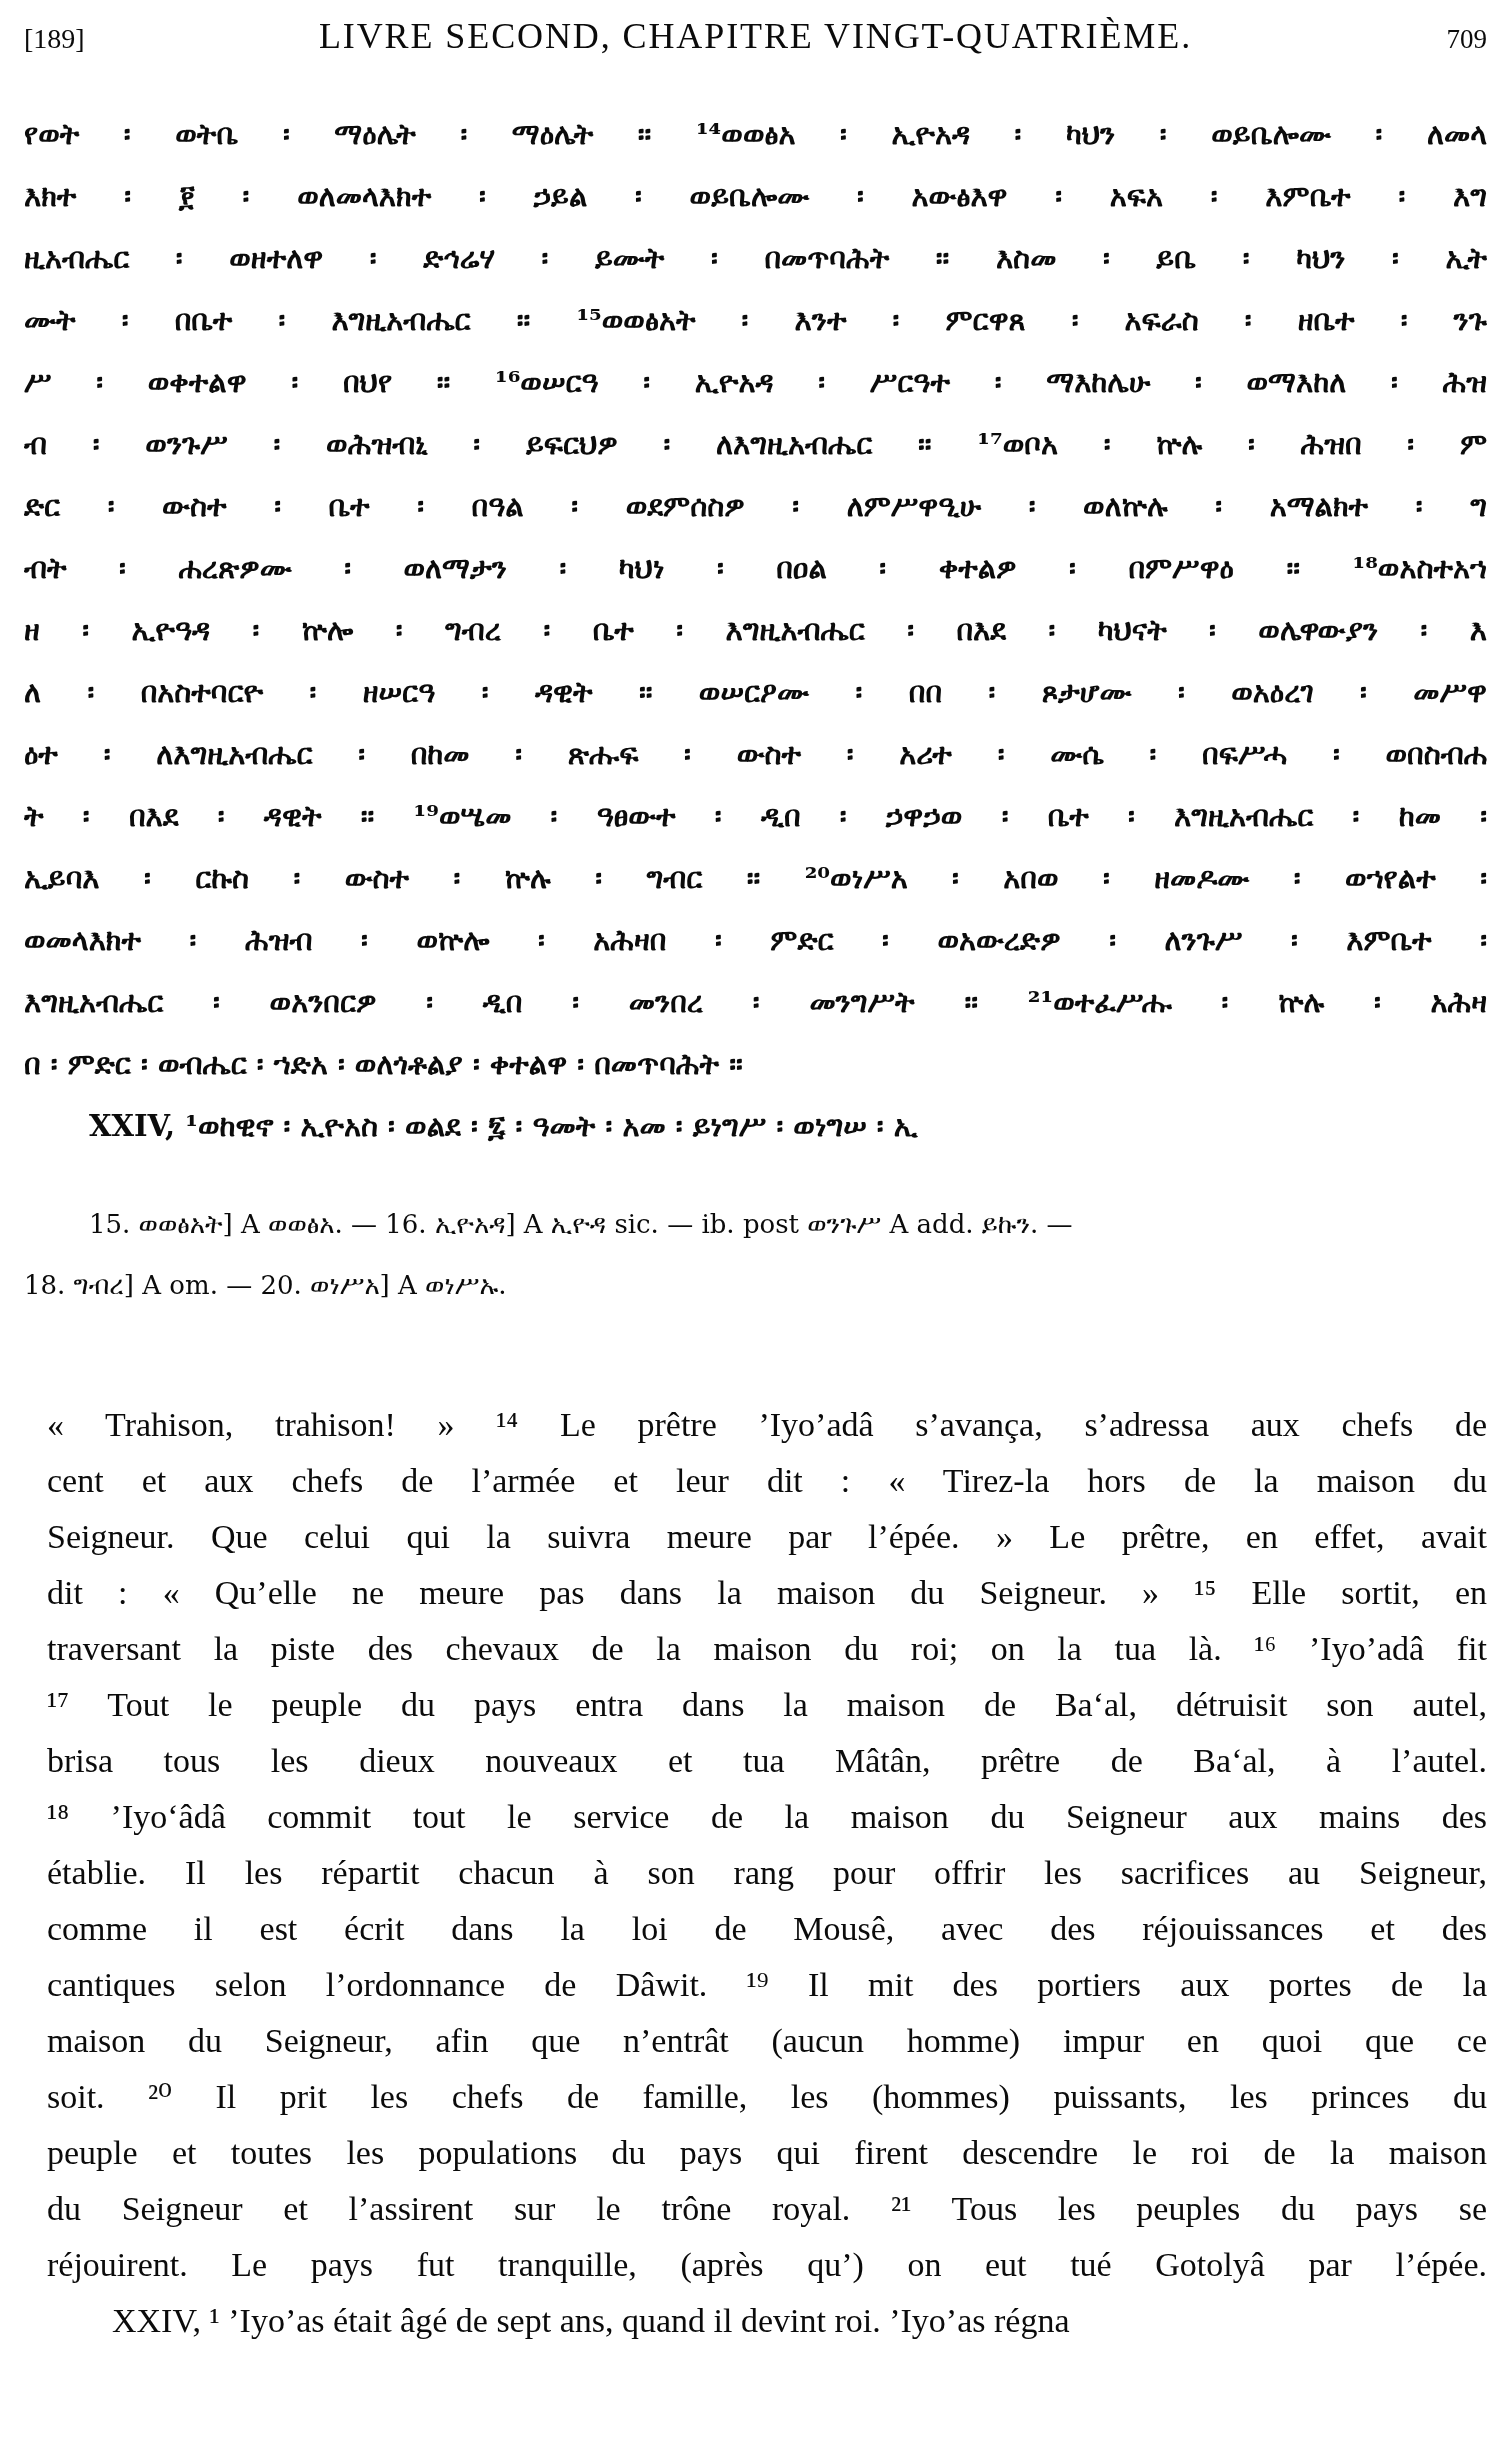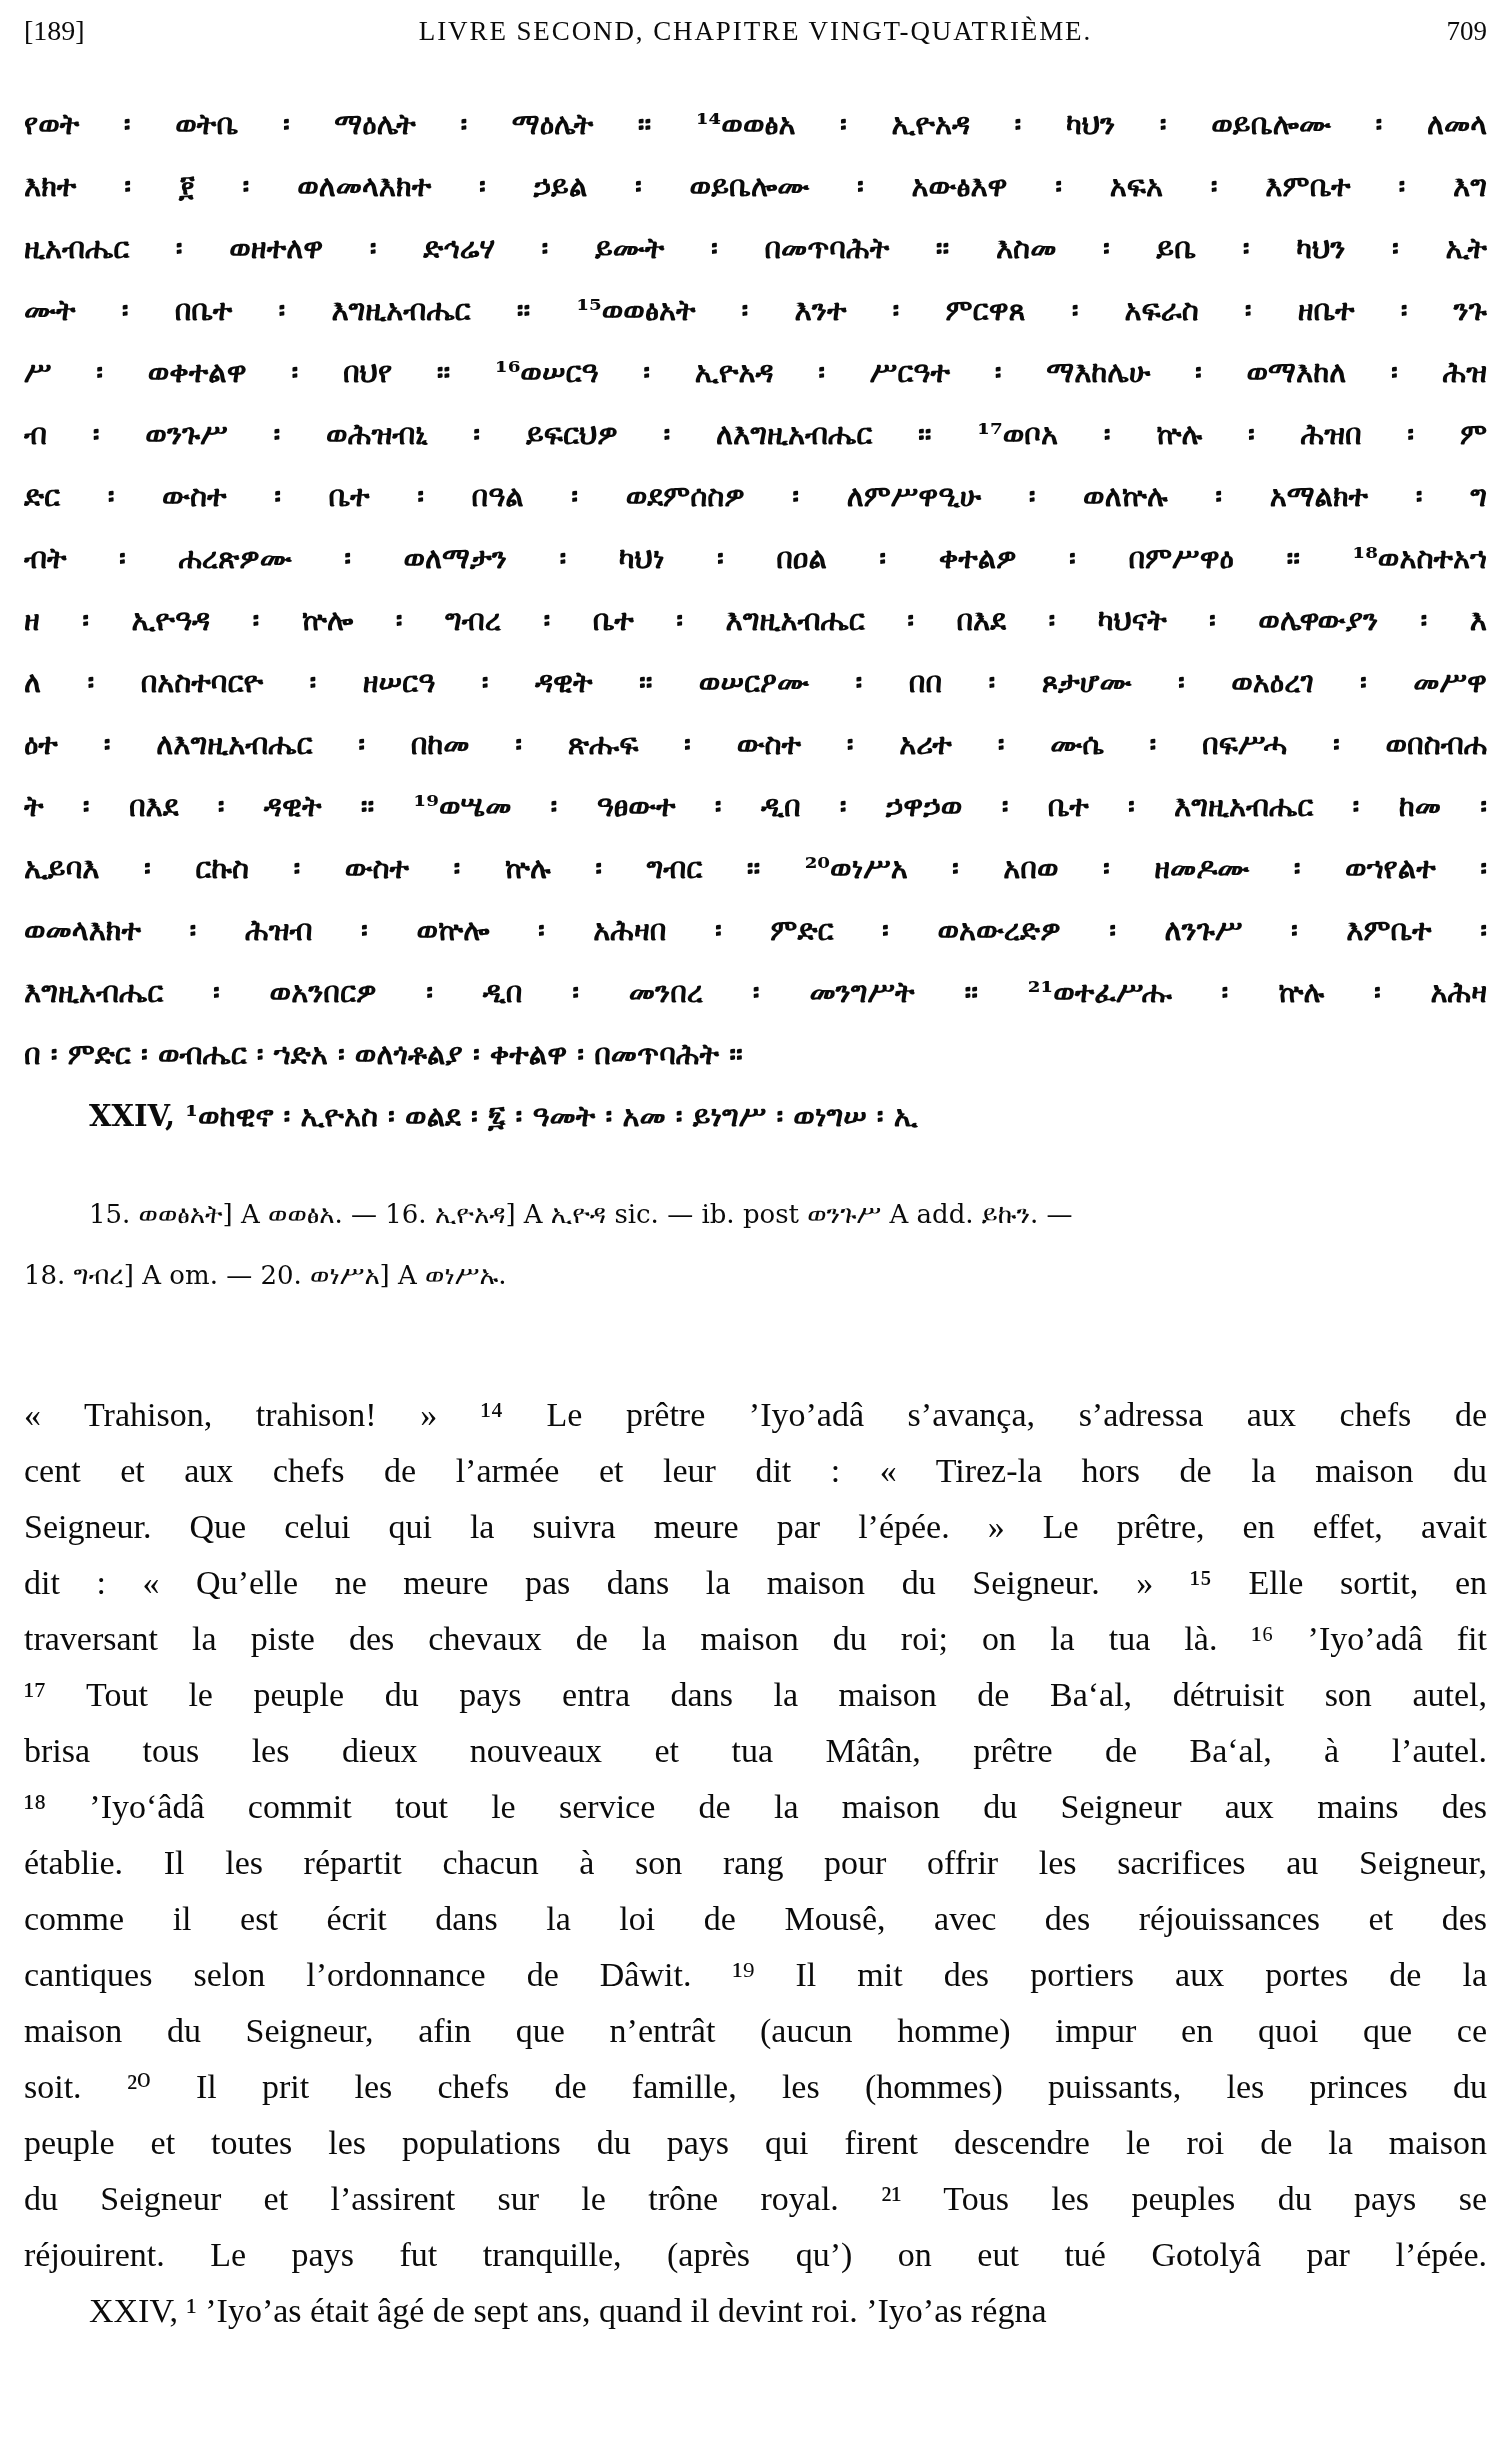--- a/index.html
+++ b/index.html
@@ -3,36 +3,36 @@
 <meta charset="utf-8">
 <style>
   html,body{margin:0;padding:0;background:#ffffff;}
   body{width:1511px;height:2438px;position:relative;color:#0b0b0b;
        font-family:"Liberation Serif","DejaVu Serif",serif;
        -webkit-font-smoothing:antialiased;}
   .page{position:absolute;inset:0;padding:9.3px 24px 0 24px;box-sizing:border-box;}
 
   .header{display:flex;align-items:baseline;font-size:29px;margin-top:5.6px;}
   .header .folio{width:139px;text-align:left;font-size:28px;}
-  .header .title{flex:1;text-align:center;letter-spacing:1.9px;font-size:27px;}
+  .header .title{flex:1;text-align:center;letter-spacing:1.9px;font-size:36px;}
   .header .pageno{width:139px;text-align:right;font-size:27px;}
 
   .geez{margin-top:46px;font-size:29px;line-height:62px;font-weight:600;
         font-family:"DejaVu Serif","DejaVu Sans",serif;}
   .geez .line{white-space:nowrap;overflow:hidden;text-align:justify;text-align-last:justify;}
   .geez .line.plain{text-align-last:left;}
   .geez .line.indent{padding-left:65px;}
 
   .apparatus{margin-top:37px;font-size:26px;line-height:61px;font-weight:400;
              font-family:"DejaVu Serif","DejaVu Sans",serif;}
   .apparatus .line{white-space:nowrap;overflow:hidden;}
   .apparatus .line.indent{padding-left:65px;}
 
   .french{margin-top:81px;font-size:34px;line-height:56px;}
-  .french .line{white-space:nowrap;overflow:hidden;text-align:justify;text-align-last:justify;}
+  .french .line{white-space:nowrap;overflow:hidden;text-align:justify;text-align-last:justify;margin-left:23px;}
   .french .line.plain{text-align-last:left;}
   .french .line.indent{padding-left:65px;}
 </style>
 </head>
 <body>
 
 <div class="page">
 
   <div class="header">
     <div class="folio">[189]</div>

